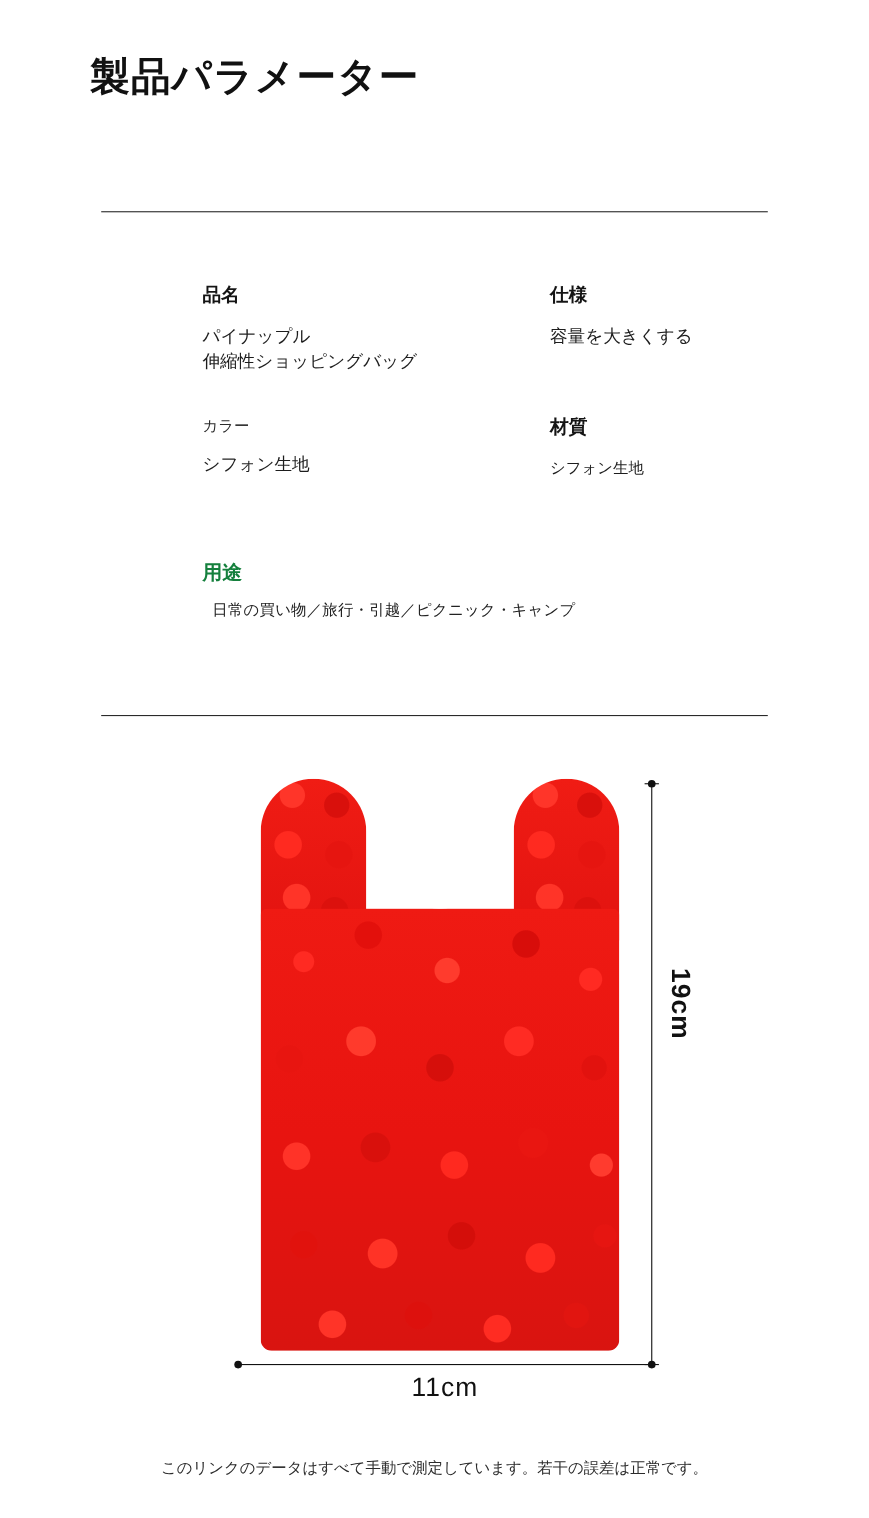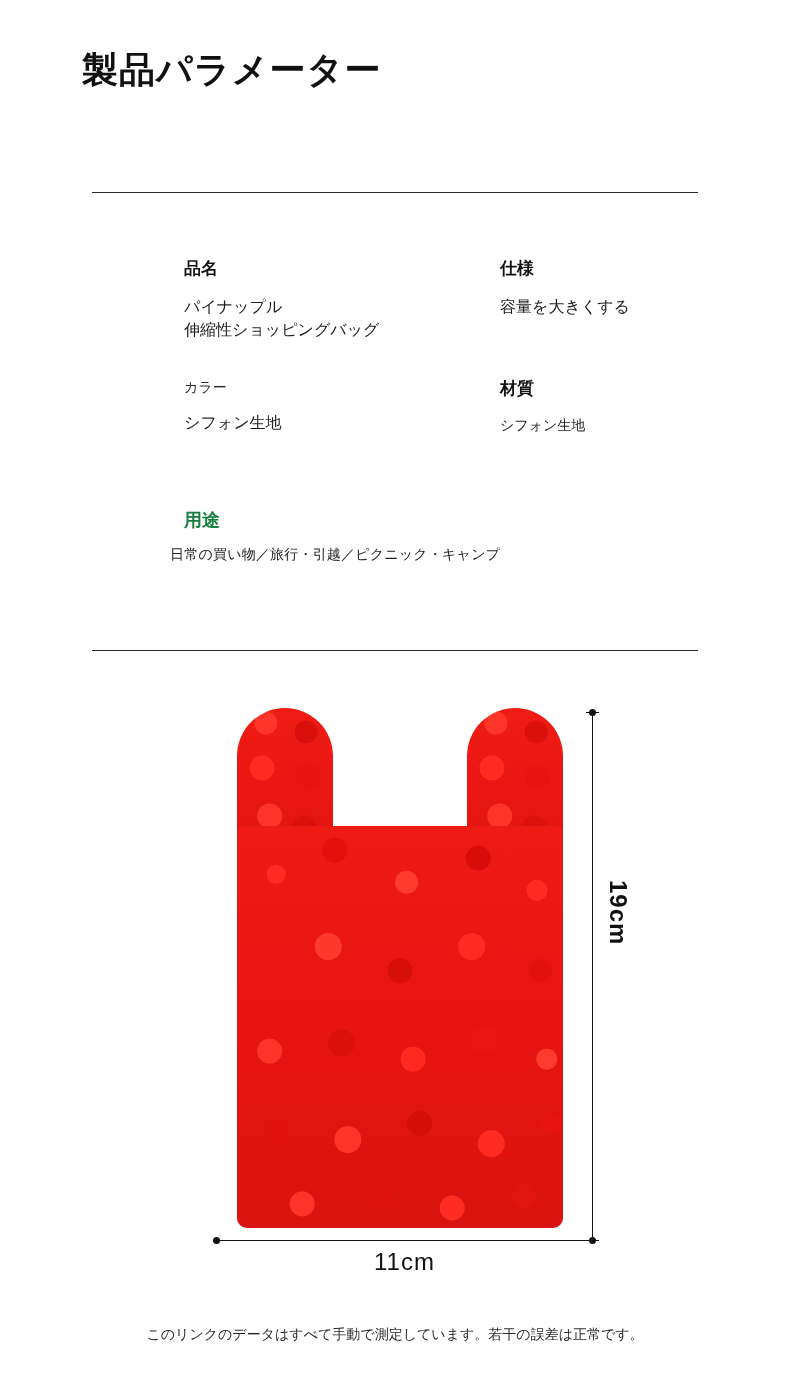--- a/index.html
+++ b/index.html
@@ -86,21 +86,21 @@
   .usage-label {
     position: absolute;
     left: 184px;
     top: 508px;
     font-size: 18px;
     font-weight: 700;
     color: #15803d;
   }
   .usage-value {
     position: absolute;
-    left: 170px;
+    left: 193px;
     top: 546px;
     font-size: 14px;
     color: #222222;
     letter-spacing: 0.2px;
   }
 
   
   .photo-area {
     position: absolute;
     left: 0;

